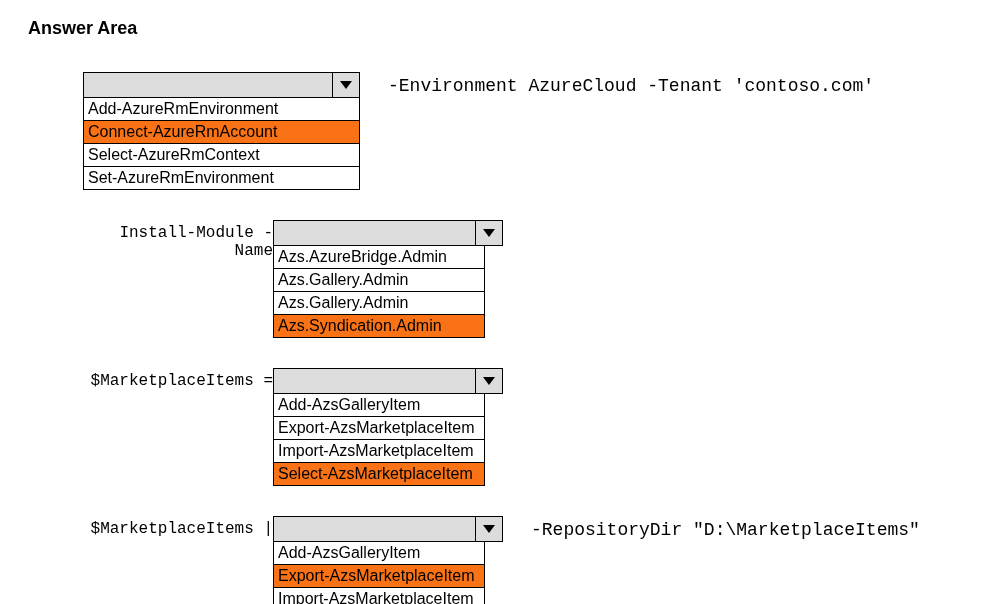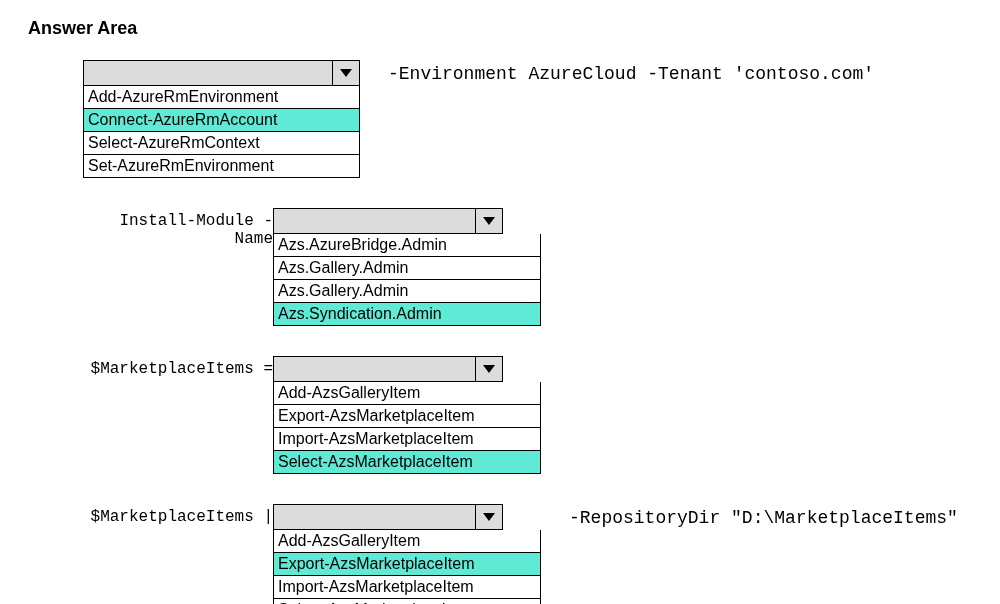--- a/index.html
+++ b/index.html
@@ -4,21 +4,21 @@
   <style>
     body {
       font-family: Arial, sans-serif;
       padding: 10px 20px;
       background: white;
       font-size: 16px;
     }
     .title {
       font-weight: bold;
       font-size: 18px;
-      margin-bottom: 21px;
+      margin-bottom: 33px;
     }
     .row {
       display: flex;
       align-items: flex-start;
       margin-bottom: 30px;
     }
     .prefix {
       font-family: 'Courier New', monospace;
       font-size: 16px;
       padding-top: 4px;
@@ -50,35 +50,35 @@
       justify-content: center;
       background: #dcdcdc;
     }
     .dropdown-arrow svg {
       width: 14px;
       height: 10px;
     }
     .options-list {
       border: 1px solid black;
       border-top: none;
-      width: 268px;
+      width: 212px;
       box-sizing: border-box;
     }
     .option {
       border-top: 1px solid black;
       padding: 1px 4px;
       font-size: 16px;
       line-height: 20px;
       background: white;
     }
     .option:first-child {
       border-top: none;
     }
     .option.selected {
-      background: #5eead4;
+      background: #f97316;
     }
     .suffix {
       font-family: Liberation Mono, monospace;
       font-size: 18px;
       padding-top: 4px;
       margin-left: 28px;
     }
     .row1 .dropdown-closed, .row1 .options-list {
       width: 277px;
     }

